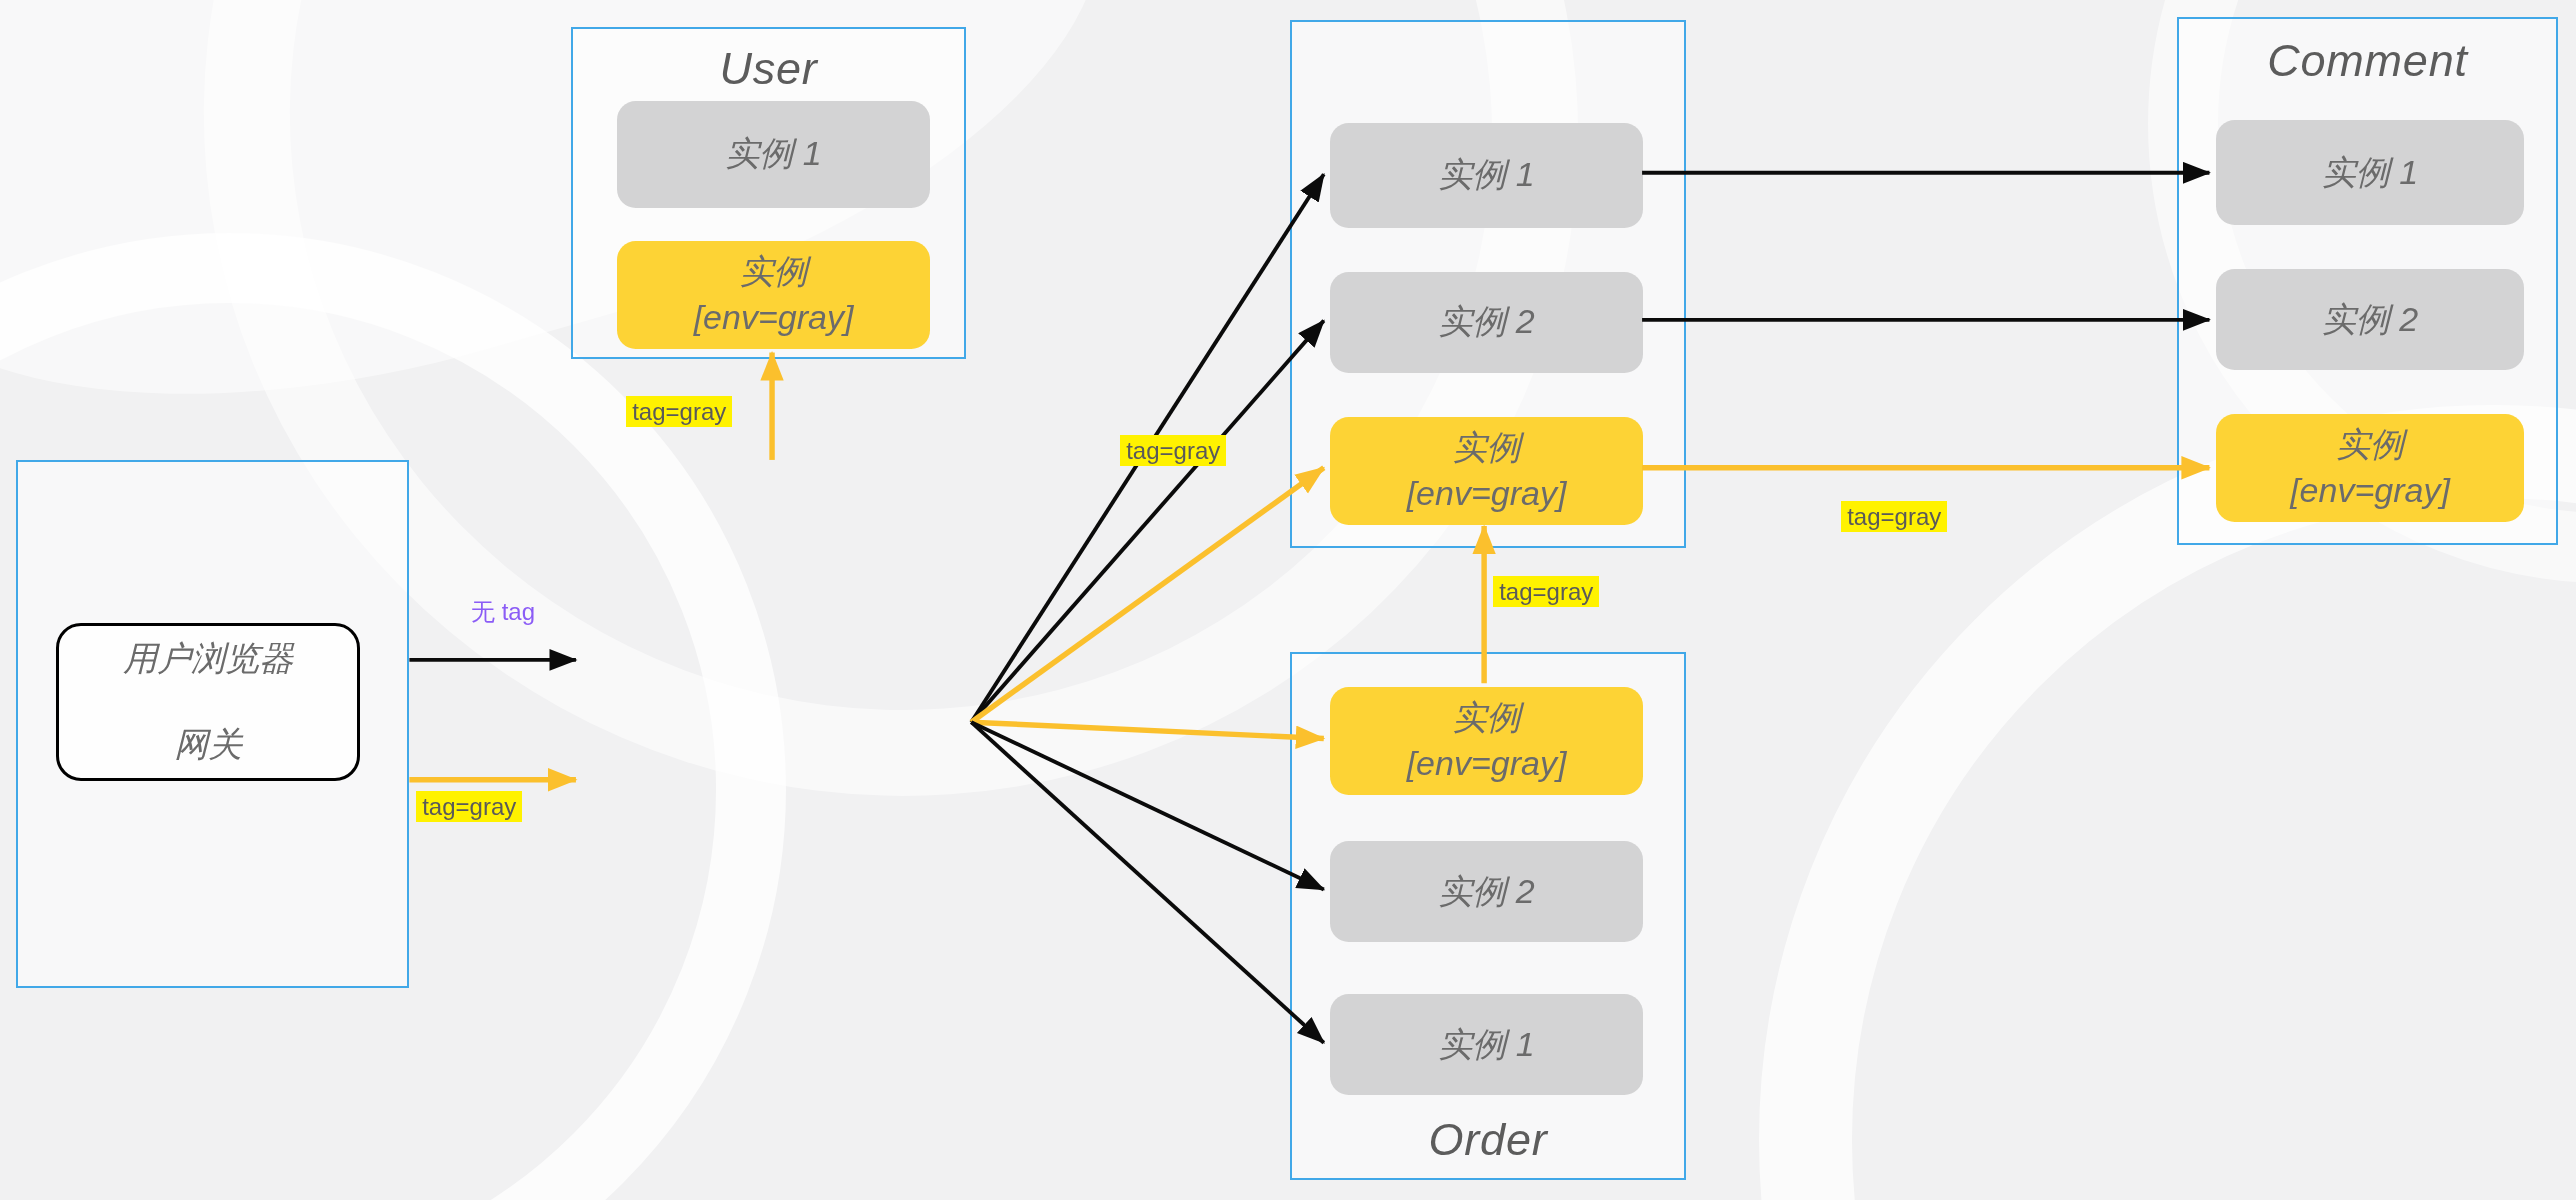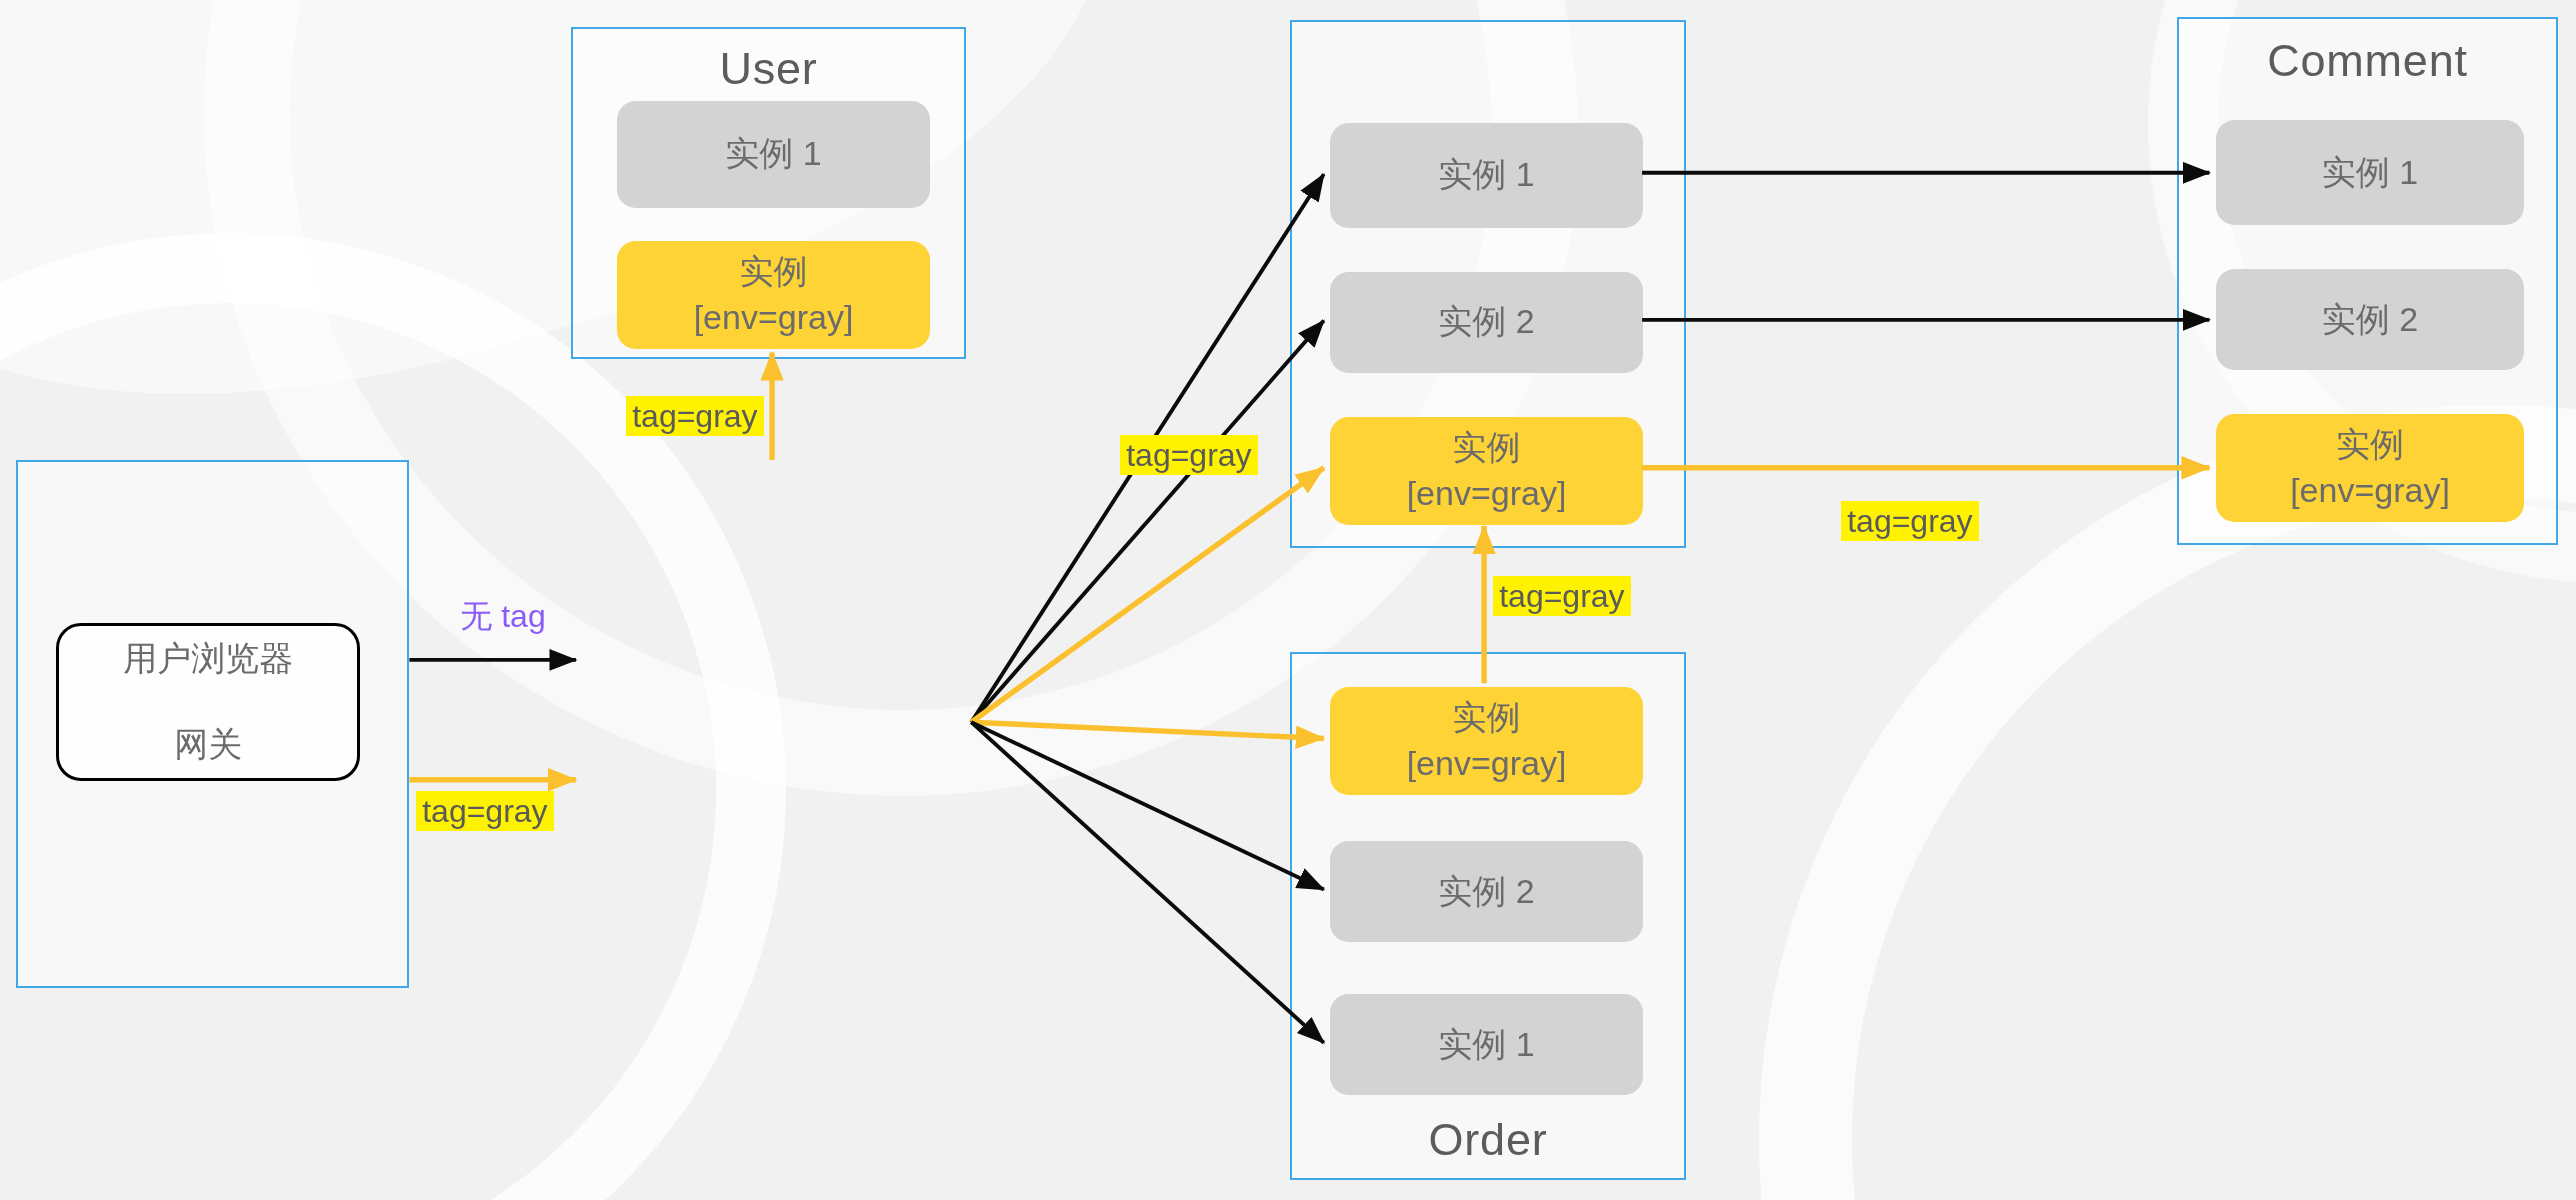--- a/index.html
+++ b/index.html
@@ -13,21 +13,21 @@
   
   .ring{position:absolute;border-radius:50%;z-index:0;}
   .ring1{left:-327px;top:233px;width:973px;height:973px;border:70px solid rgba(255,255,255,.75);}
   .ring2{left:202px;top:-545px;width:1206px;height:1167px;border:86px solid rgba(255,255,255,.55);transform:rotate(18deg);}
   .ring3{left:1759px;top:405px;width:1284px;height:1284px;border:93px solid rgba(255,255,255,.7);}
   .ring4{left:2148px;top:-335px;width:778px;height:778px;border:70px solid rgba(255,255,255,.55);}
   .streak{position:absolute;left:-171px;top:-249px;width:1284px;height:591px;background:rgba(255,255,255,.5);
     border-radius:45%;transform:rotate(-16deg);z-index:0;}
 
   
-  .svc{position:absolute;border:2.3px solid #41a8e8;background:rgba(255,255,255,.5);z-index:1;box-sizing:border-box;}
+  .svc{position:absolute;border:2.3px solid #41a8e8;background:rgba(255,255,255,.5);z-index:1;box-sizing:border-box;font-style:italic;}
   .svc-title{position:absolute;left:0;width:100%;text-align:center;font-size:45px;color:#5c5c5c;letter-spacing:0.8px;}
 
   
   .node{position:absolute;border-radius:18.7px;display:flex;flex-direction:column;align-items:center;justify-content:center;
     font-size:34px;color:#6b6b6b;text-align:center;line-height:1.35;box-sizing:border-box;}
   .node.gray{background:#d3d3d4;}
   .node.yellow{background:#fdd335;}
 
   
   .rect{position:absolute;border:3.9px solid #000;border-radius:25px;background:rgba(255,255,255,.85);
@@ -36,21 +36,21 @@
   .rect .line{display:block;}
   .gateway-rect{row-gap:40px;}
   .frontend-rect{font-weight:bold;color:#666;}
 
   
   .wires{position:absolute;left:0;top:0;z-index:2;pointer-events:none;}
   .wire-black{stroke:#0b0b0b;stroke-width:5;fill:none;}
   .wire-yellow{stroke:#fbc02d;stroke-width:7;fill:none;}
 
   
-  .edge-label{position:absolute;z-index:3;font-size:32px;color:#5f5f5f;white-space:nowrap;line-height:1.15;}
+  .edge-label{position:absolute;z-index:3;font-size:24px;color:#5f5f5f;white-space:nowrap;line-height:1.15;}
   .edge-label.hl{background:#fff200;padding:1.6px 6.2px;color:#5a5a5a;}
   .edge-label.plain{color:#8b5cf6;}
 </style>
 </head>
 <body>
 
 <div class="stage">
 
   <div class="ring ring1"></div>
   <div class="ring ring2"></div>

